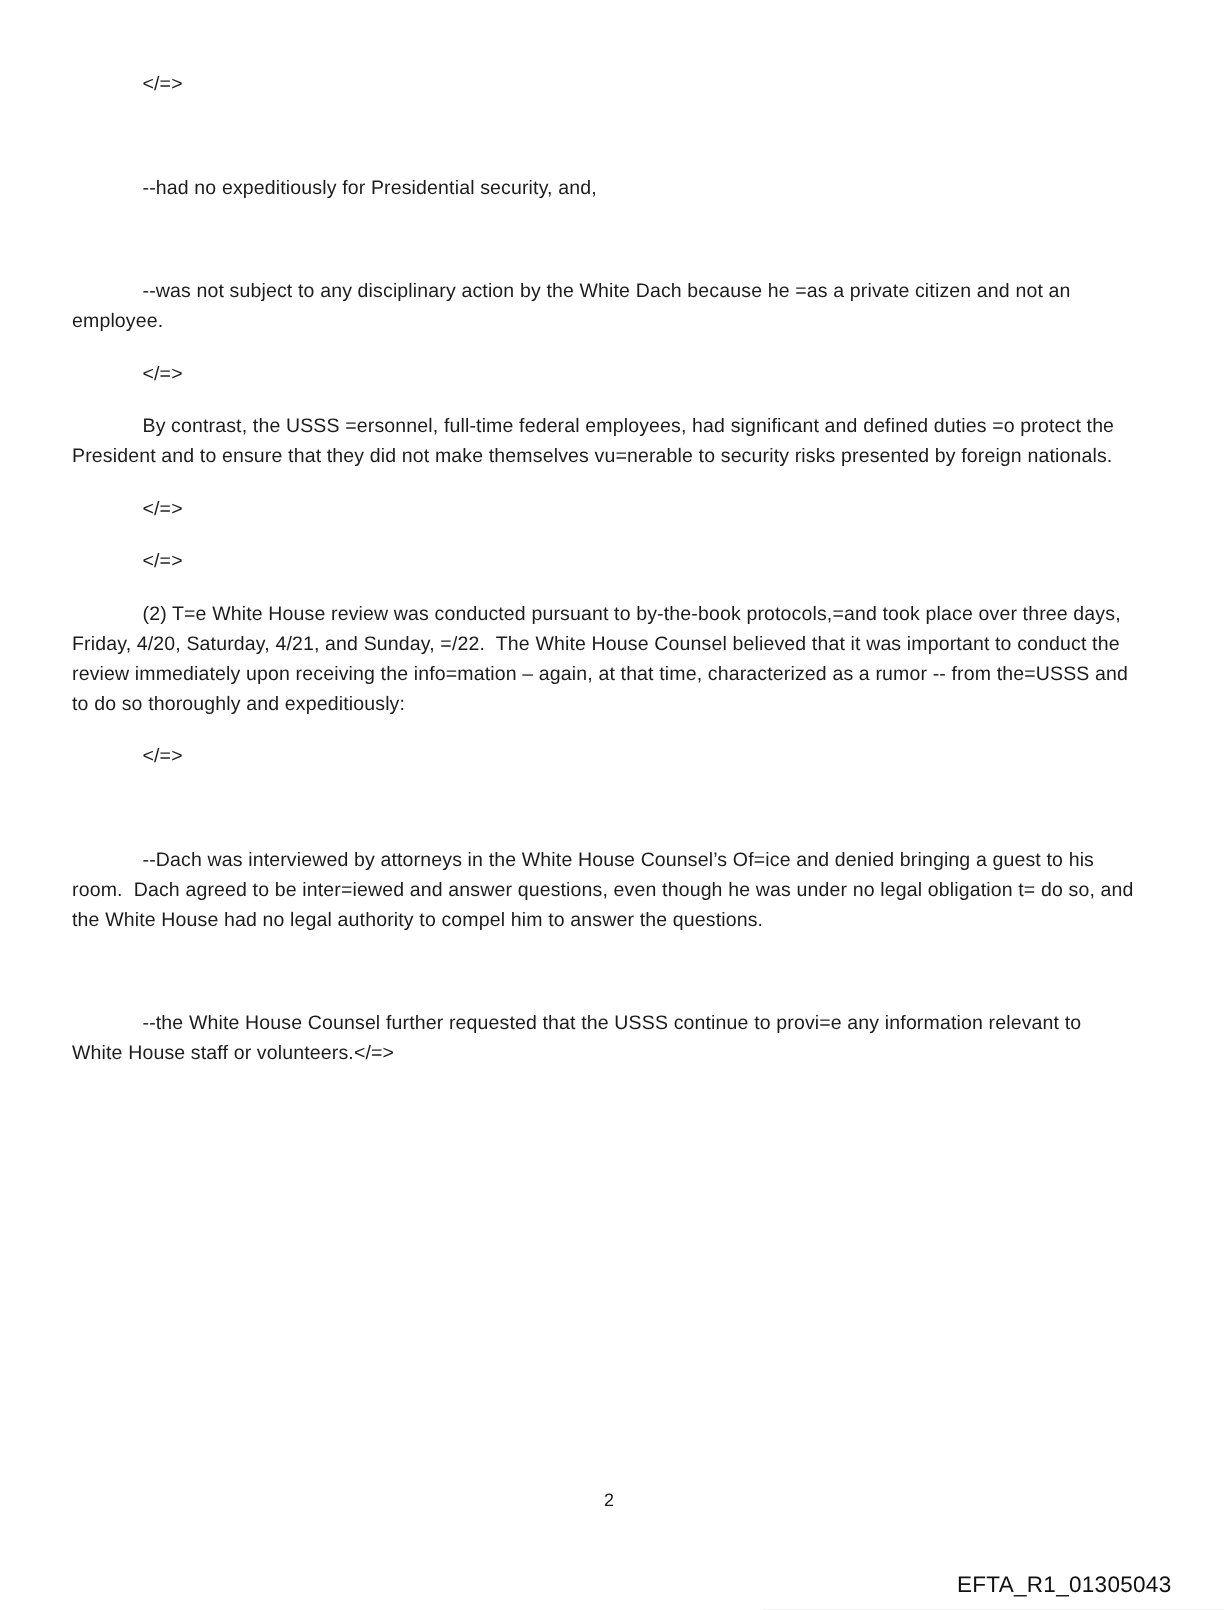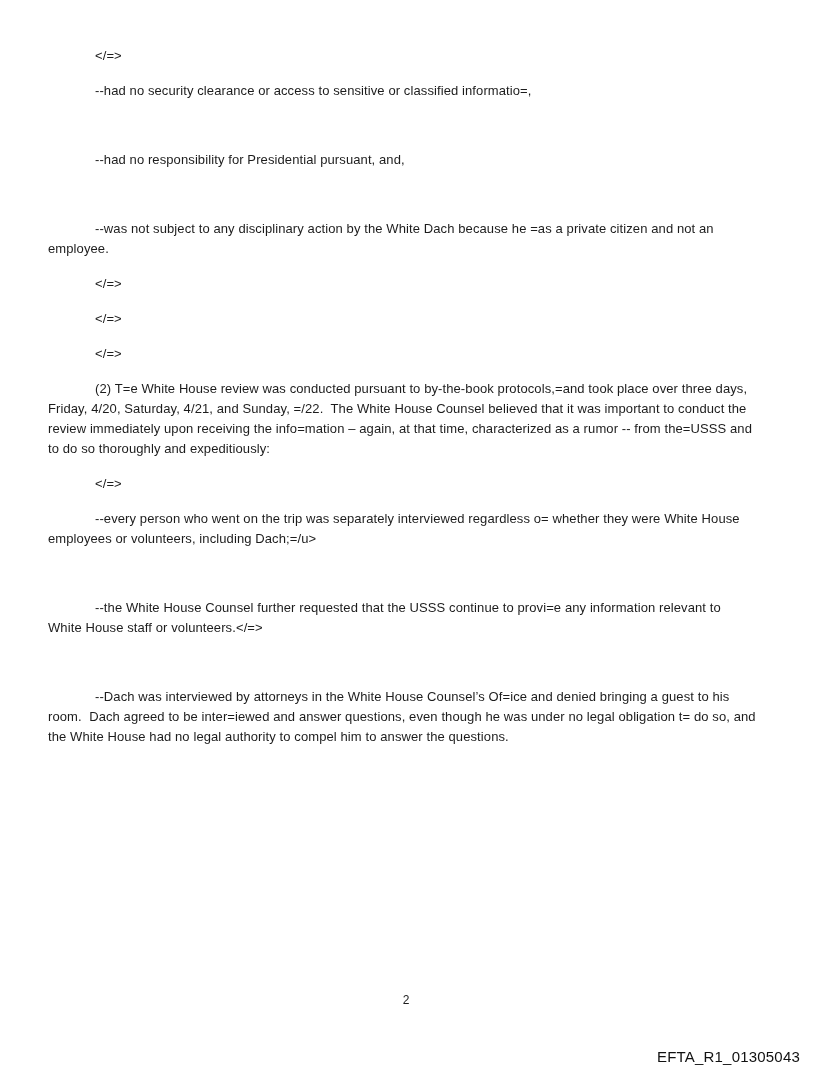--- a/index.html
+++ b/index.html
@@ -40,50 +40,49 @@
     top: 993px;
     left: 0;
     width: 812px;
     text-align: center;
     font-size: 12px;
     line-height: 14px;
   }
   .bates-stamp {
     position: absolute;
     top: 1048px;
-    right: 16px;
+    right: 35px;
     font-size: 15px;
     line-height: 18px;
     letter-spacing: 0.2px;
     color: #111111;
   }
 </style>
 </head>
 <body>
 
 <div class="page">
   <div class="content" id="paragraph-container">
       <div class="para spacing-first">&lt;/=&gt;</div>
-      <div class="para spacing-normal">--had no security clearance or access to sensitive or classified informatio=,</div>
-      <div class="para spacing-wide">--had no responsibility for Presidential pursuant, and,</div>
+      <div class="para spacing-wide">--had no expeditiously for Presidential security, and,</div>
       <div class="para spacing-wide">--was not subject to any disciplinary action by the White Dach because he =as a private citizen and not an
 employee.</div>
       <div class="para spacing-normal">&lt;/=&gt;</div>
+      <div class="para spacing-normal">By contrast, the USSS =ersonnel, full-time federal employees, had significant and defined duties =o protect the
+President and to ensure that they did not make themselves vu=nerable to security risks presented by foreign nationals.</div>
       <div class="para spacing-normal">&lt;/=&gt;</div>
       <div class="para spacing-normal">&lt;/=&gt;</div>
       <div class="para spacing-normal">(2) T=e White House review was conducted pursuant to by-the-book protocols,=and took place over three days,
 Friday, 4/20, Saturday, 4/21, and Sunday, =/22.  The White House Counsel believed that it was important to conduct the
 review immediately upon receiving the info=mation – again, at that time, characterized as a rumor -- from the=USSS and
 to do so thoroughly and expeditiously:</div>
       <div class="para spacing-normal">&lt;/=&gt;</div>
-      <div class="para spacing-normal">--every person who went on the trip was separately interviewed regardless o= whether they were White House
-employees or volunteers, including Dach;=/u&gt;</div>
-      <div class="para spacing-wide">--the White House Counsel further requested that the USSS continue to provi=e any information relevant to
-White House staff or volunteers.&lt;/=&gt;</div>
       <div class="para spacing-wide">--Dach was interviewed by attorneys in the White House Counsel’s Of=ice and denied bringing a guest to his
 room.  Dach agreed to be inter=iewed and answer questions, even though he was under no legal obligation t= do so, and
 the White House had no legal authority to compel him to answer the questions.</div>
+      <div class="para spacing-wide">--the White House Counsel further requested that the USSS continue to provi=e any information relevant to
+White House staff or volunteers.&lt;/=&gt;</div>
     </div>
 
   <div class="page-number">2</div>
 
   <div class="bates-stamp">EFTA_R1_01305043</div>
 </div>
 
 </body></html>

